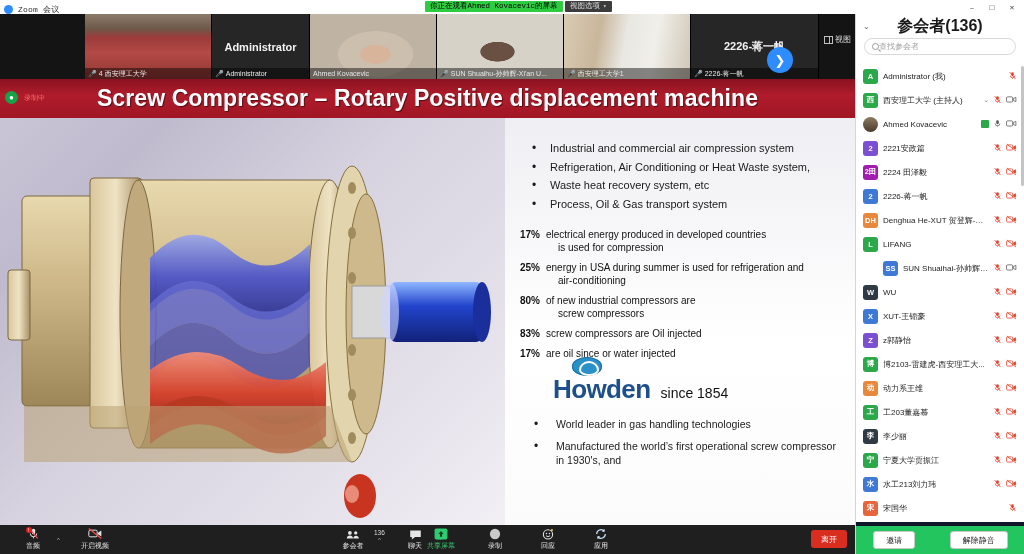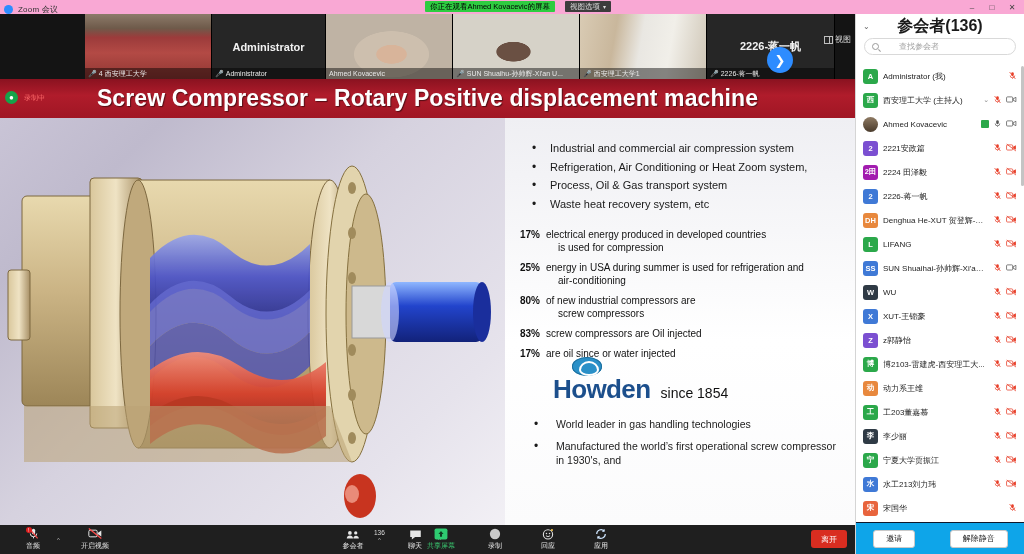--- a/index.html
+++ b/index.html
@@ -3,21 +3,21 @@
 <meta charset="utf-8">
 <style>
   * { box-sizing: border-box; margin:0; padding:0; }
   html,body { width:1024px; height:554px; overflow:hidden; background:#0b0b0b;
     font-family:"Liberation Sans","DejaVu Sans",sans-serif; }
 
   .app { position:relative; width:1024px; height:554px; background:#1a1a1a; }
 
   
   .titlebar { position:absolute; left:0; top:0; width:1024px; height:18px;
-    background:#f9a8d4; display:flex; align-items:center; }
+    background:#ffffff; display:flex; align-items:center;font-family:Liberation Mono, monospace; }
   .tb-logo { width:9px; height:9px; border-radius:50%; background:#2d8cff; margin-left:4px; }
   .tb-title { font-size:8px; color:#333; margin-left:5px; letter-spacing:.2px; }
   .tb-green { position:absolute; left:425px; top:1px; height:11px;
     background:#2ecc40; color:#000; font-size:7.5px; line-height:11px;
     padding:0 5px; white-space:nowrap; border-radius:1px; }
   .tb-viewopt { position:absolute; left:565px; top:1px; height:11px;
     background:#3c3c3c; color:#ddd; font-size:7.5px; line-height:11px;
     padding:0 5px 0 5px; border-radius:1px; white-space:nowrap; }
   .tb-viewopt .cv { font-size:6px; margin-left:3px; }
   .tb-wincontrols { position:absolute; right:2px; top:0; display:flex; gap:0; height:14px; }
@@ -112,21 +112,21 @@
   ul.b2 li:before { content:"\2022"; position:absolute; left:14px; top:-1px; font-size:12px; }
 
   
   .panel { position:absolute; left:855px; top:14px; width:169px; height:540px;
     background:#fff; border-left:1px solid #d5d5d5; }
   .panel-hd { position:relative; height:24px; display:flex; align-items:center;
     justify-content:center; }
   .panel-hd .cv { position:absolute; left:7px; top:8px; font-size:8px; color:#666; }
   .panel-hd-t { font-size:16px; font-weight:bold; color:#1a1a1a; }
   .srch { margin:0 8px; height:17px; border:1px solid #d9d9d9; border-radius:9px;
-    display:flex; align-items:center; padding:0 7px; gap:20px; background:#fff; }
+    display:flex; align-items:center; padding:0 7px; gap:0; background:#fff; }
   .srch-ico { width:7px; height:7px; border:1px solid #9a9a9a; border-radius:50%;
     position:relative; flex:0 0 auto; }
   .srch-ico:after { content:""; position:absolute; right:-2.5px; bottom:-2px; width:3px;
     height:1px; background:#9a9a9a; transform:rotate(45deg); }
   .srch input { border:0; outline:0; font-size:8px; color:#333; width:100%;
     font-family:"Liberation Sans",sans-serif; background:transparent; }
   .srch input::placeholder { color:#a0a0a0; }
 
   .plist { position:absolute; left:0; top:50px; width:169px; height:455px;
     overflow:hidden; }
@@ -142,22 +142,22 @@
   .ic.mic-off { color:#e8402a; }
   .ic.cam-off { color:#e8402a; }
   .ic.cam-on  { color:#555; }
   .ic.mic-on  { color:#555; }
   .badge-host { width:8px; height:8px; border-radius:1px; background:#2ba84a; }
   .ic.more { color:#888; font-size:7px; }
   .scrollbar { position:absolute; right:1px; top:2px; width:3px; height:120px;
     background:#c4c4c4; border-radius:2px; }
 
   .panel-ft { position:absolute; left:0; bottom:0; width:169px; height:32px;
-    border-top:1px solid #0f172a; display:flex; align-items:center;
-    justify-content:space-around; background:#0ea5e9; }
+    border-top:4px solid #0f172a; display:flex; align-items:center;
+    justify-content:space-around; background:#22c55e; }
   .pbtn { border:1px solid #c9c9c9; border-radius:3px; height:18px; padding:0 12px;
     font-size:8px; color:#1a1a1a; display:flex; align-items:center;
     background:#fff; }
 
   
   .toolbar { position:absolute; left:0; top:525px; width:855px; height:29px;
     background:#1f1f1f; }
   .tool { position:absolute; top:2px; width:46px; height:25px; display:flex;
     flex-direction:column; align-items:center; justify-content:center; gap:1px;
     color:#e6e6e6; }
@@ -196,21 +196,21 @@
   <div class="strip-left"></div>
   <div class="strip" style="padding-left:85px;">
     <div id="thumbs" style="display:flex;">
         <div class="thumb ph-hall" style="width: 127px;">
           <div class="thumb-name">
             <span class="mutemini">🎤</span>
             <span>4</span>
             <span>西安理工大学</span>
           </div>
         </div>
-        <div class="thumb ph-dark" style="width: 114px;">
+        <div class="thumb ph-dark" style="width: 98px;">
           <div class="thumb-center">Administrator</div>
           <div class="thumb-name">
             <span class="mutemini">🎤</span>
             <span>Administrator</span>
           </div>
         </div>
         <div class="thumb ph-man" style="width: 127px;">
           <div class="thumb-name">
             <span>Ahmed Kovacevic</span>
           </div>
@@ -319,23 +319,23 @@
           <ellipse cx="360" cy="378" rx="16" ry="22" fill="#c8341f"></ellipse>
           <ellipse cx="352" cy="376" rx="7" ry="9" fill="#e98b79"></ellipse>
 
           <path d="M24 288 L330 288 L352 344 L24 344 Z" fill="#b9a274" opacity=".55"></path>
         </svg>
       </div>
 
       <div class="rcol">
         <ul class="b" id="slide-bullets">
             <li>Industrial and commercial air compression system</li>
-            <li>Refrigeration, Air Conditioning or Heat Zoom system,</li>
+            <li>Refrigeration, Air Conditioning or Heat Waste system,</li>
+            <li>Waste heat recovery system, etc</li>
             <li>Process, Oil &amp; Gas transport system</li>
-            <li>Waste heat recovery system, etc</li>
           </ul>
         <div class="stats" id="slide-stats">
             <div class="stat">
               <div class="pct">17%</div>
               <div class="txt">electrical energy produced in developed countries<span class="ind">is used for compression</span></div>
             </div>
             <div class="stat">
               <div class="pct">25%</div>
               <div class="txt">energy in USA during summer is used for refrigeration and<span class="ind">air-conditioning</span></div>
             </div>
@@ -503,21 +503,21 @@
                 <line x1="2.4" y1="1.6" x2="11.6" y2="12.4" stroke="#e8402a" stroke-width="1.2"></line>
               </svg></span>
             <span class="ic cam-off"><svg width="11" height="9" viewBox="0 0 16 12">
                 <rect x="0.8" y="2.2" width="9" height="7.5" rx="1.4" fill="none" stroke="#e8402a" stroke-width="1.1"></rect>
                 <path d="M10.4 5 L14.4 2.8 V9.2 L10.4 7 Z" fill="#e8402a"></path>
                 <line x1="1" y1="1" x2="14.4" y2="11" stroke="#e8402a" stroke-width="1.2"></line>
               </svg></span>
           </div>
         </div>
         <div class="prow">
-          <div class="av" style="background:#3f79d6;">SS</div>
+          <div class="av" style="background:#3f79d6;margin-left:20px;">SS</div>
           <div class="pname">SUN Shuaihai-孙帅辉-Xi'an U...</div>
           <div class="picons">
             <span class="ic mic-off"><svg width="9" height="9" viewBox="0 0 14 14">
                 <rect x="5" y="2" width="4" height="6" rx="2" fill="#e8402a"></rect>
                 <path d="M3.4 7a3.6 3.6 0 0 0 7.2 0" stroke="#e8402a" stroke-width="1.1" fill="none"></path>
                 <line x1="7" y1="10.5" x2="7" y2="12" stroke="#e8402a" stroke-width="1.1"></line>
                 <line x1="2.4" y1="1.6" x2="11.6" y2="12.4" stroke="#e8402a" stroke-width="1.2"></line>
               </svg></span>
             <span class="ic cam-on"><svg width="11" height="9" viewBox="0 0 16 12">
                 <rect x="0.8" y="2.2" width="9" height="7.5" rx="1.4" fill="none" stroke="#555" stroke-width="1.1"></rect>

